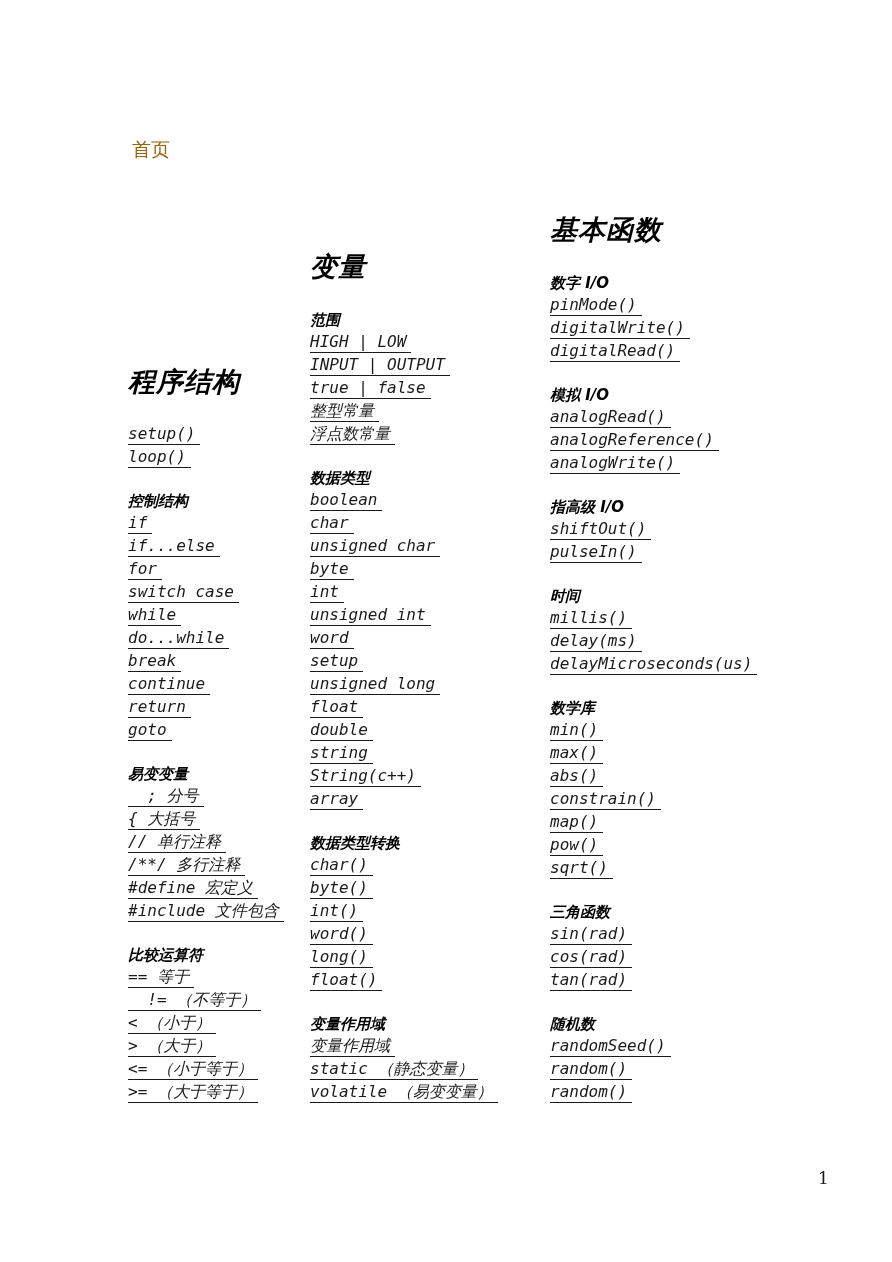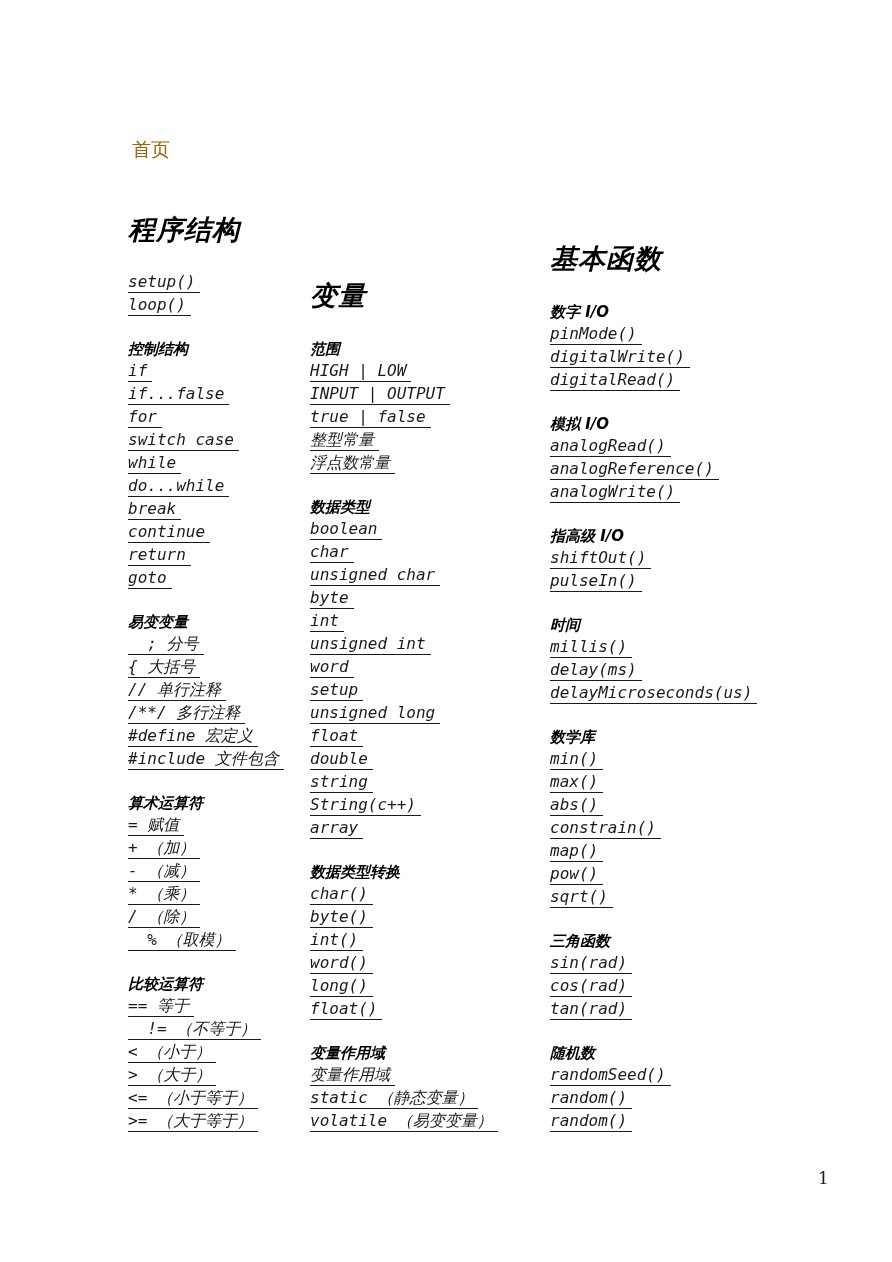--- a/index.html
+++ b/index.html
@@ -86,47 +86,38 @@
   <div class="columns">
       <div class="column">
         <div class="col-heading">程序结构</div>
         <div class="section">
           <div class="line"><span class="link">setup()</span></div>
           <div class="line"><span class="link">loop()</span></div>
         </div>
         <div class="section">
           <div class="section-title">控制结构</div>
           <div class="line"><span class="link">if</span></div>
-          <div class="line"><span class="link">if...false</span></div>
+          <div class="line"><span class="link">if...else</span></div>
           <div class="line"><span class="link">for</span></div>
           <div class="line"><span class="link">switch case</span></div>
           <div class="line"><span class="link">while</span></div>
           <div class="line"><span class="link">do...while</span></div>
           <div class="line"><span class="link">break</span></div>
           <div class="line"><span class="link">continue</span></div>
           <div class="line"><span class="link">return</span></div>
           <div class="line"><span class="link">goto</span></div>
         </div>
         <div class="section">
           <div class="section-title">易变变量</div>
           <div class="line"><span class="link">  ; 分号</span></div>
           <div class="line"><span class="link">{ 大括号</span></div>
           <div class="line"><span class="link">// 单行注释</span></div>
           <div class="line"><span class="link">/**/ 多行注释</span></div>
           <div class="line"><span class="link">#define 宏定义</span></div>
           <div class="line"><span class="link">#include 文件包含</span></div>
-        </div>
-        <div class="section">
-          <div class="section-title">算术运算符</div>
-          <div class="line"><span class="link">= 赋值</span></div>
-          <div class="line"><span class="link">+ （加）</span></div>
-          <div class="line"><span class="link">- （减）</span></div>
-          <div class="line"><span class="link">* （乘）</span></div>
-          <div class="line"><span class="link">/ （除）</span></div>
-          <div class="line"><span class="link">  % （取模）</span></div>
         </div>
         <div class="section">
           <div class="section-title">比较运算符</div>
           <div class="line"><span class="link">== 等于</span></div>
           <div class="line"><span class="link">  != （不等于）</span></div>
           <div class="line"><span class="link">&lt; （小于）</span></div>
           <div class="line"><span class="link">&gt; （大于）</span></div>
           <div class="line"><span class="link">&lt;= （小于等于）</span></div>
           <div class="line"><span class="link">&gt;= （大于等于）</span></div>
         </div>

